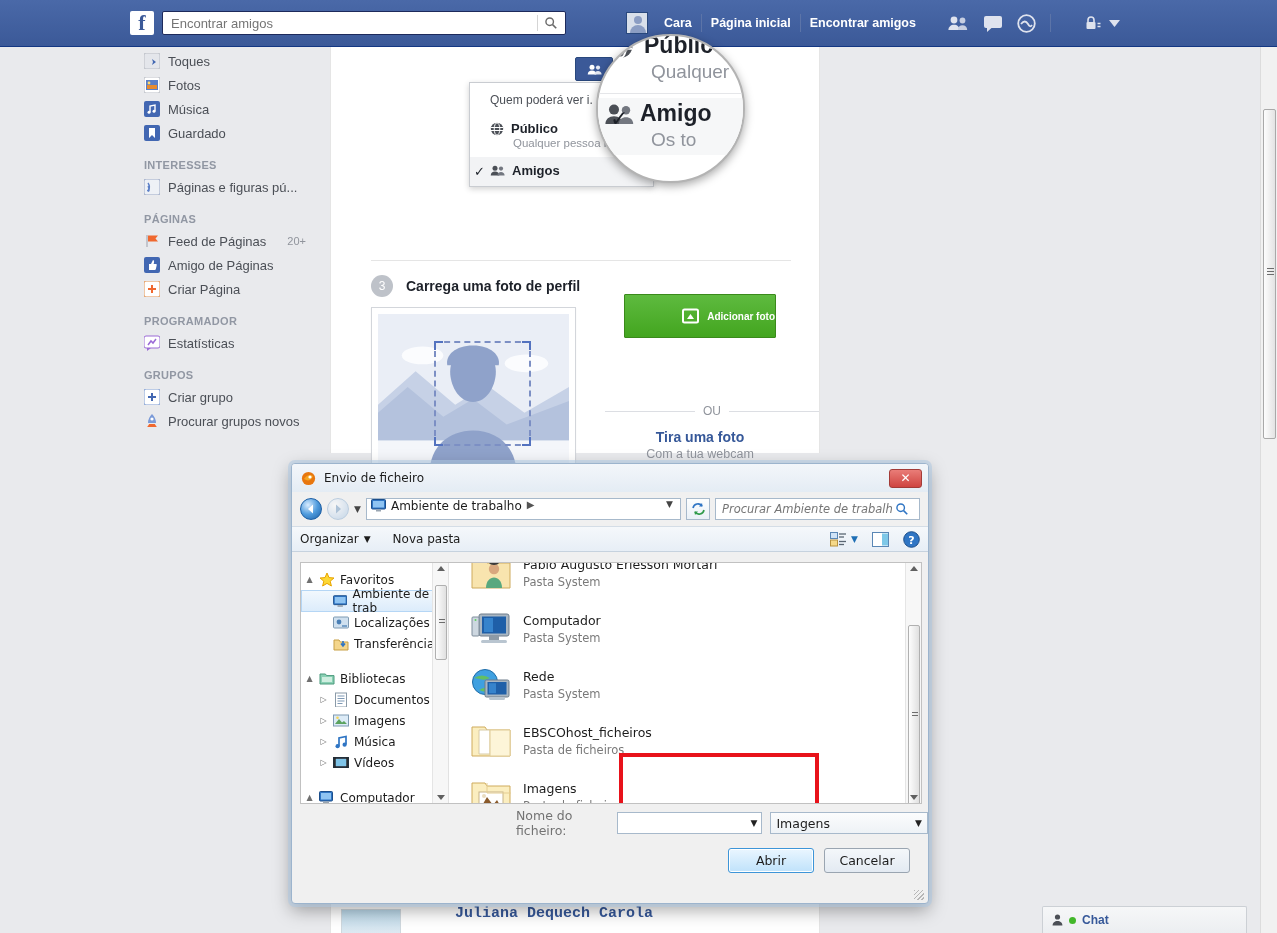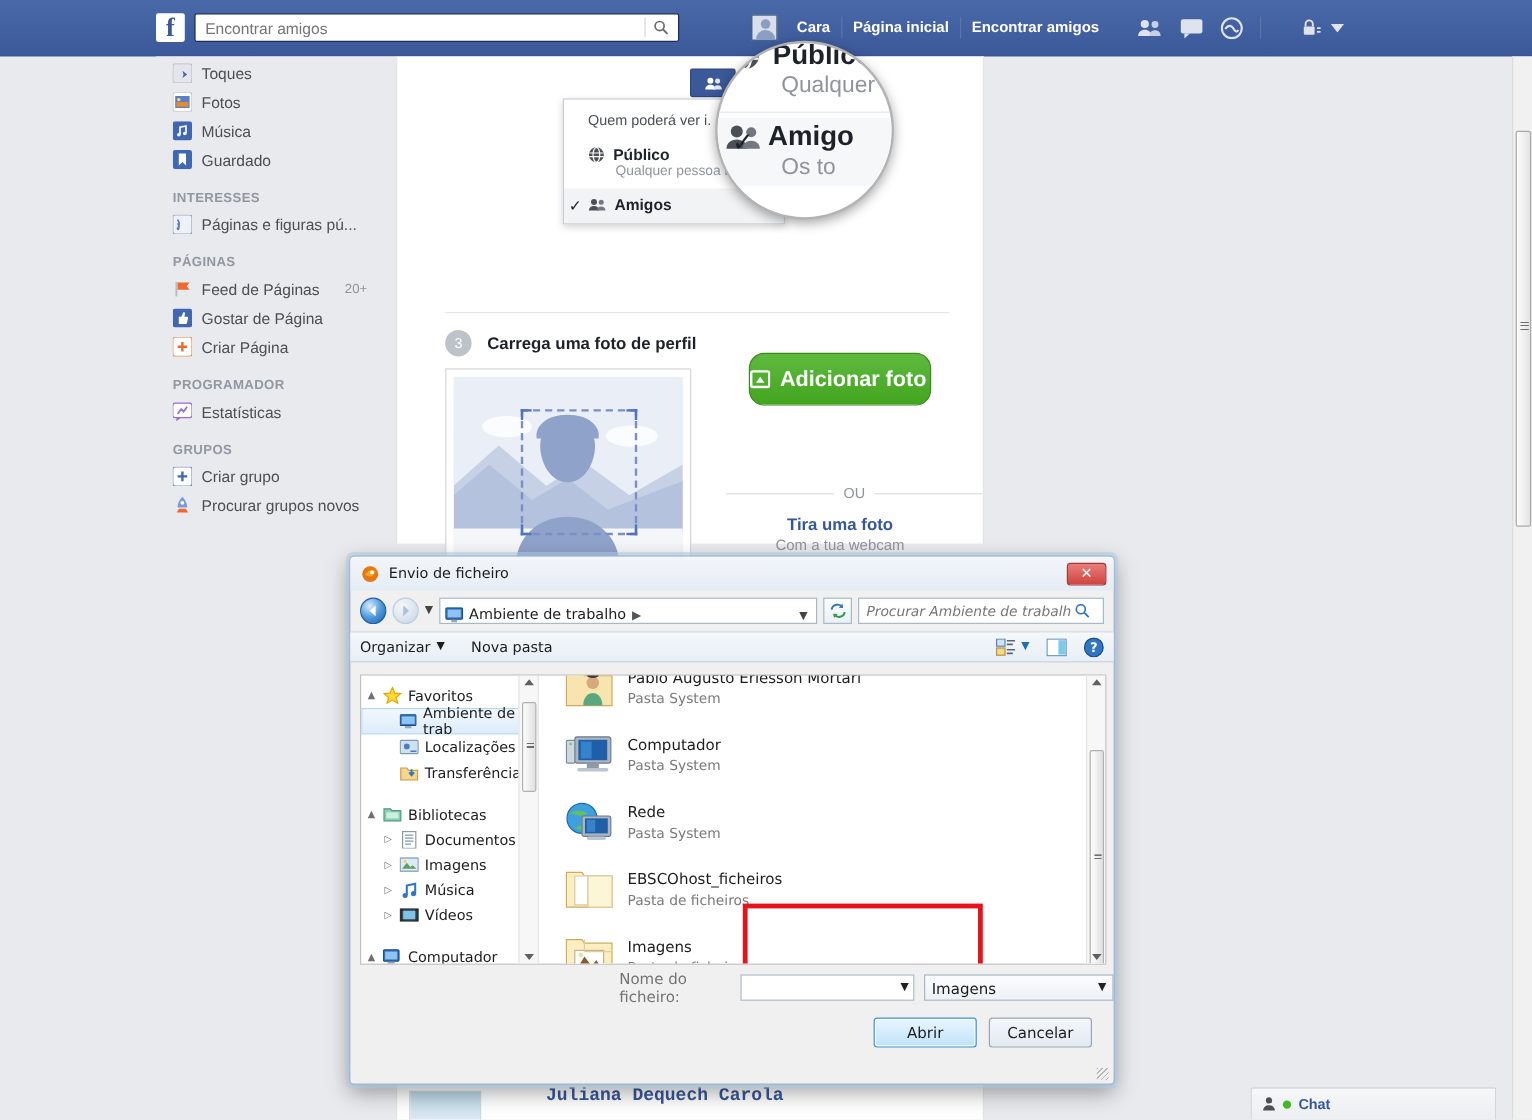--- a/index.html
+++ b/index.html
@@ -90,22 +90,22 @@
     box-shadow:0 1px 1px rgba(0,0,0,.08);
   }
   #photo-inner { width:100%; height:100%; position:relative; overflow:hidden;
     background: linear-gradient(#edf0f6 0%, #e4e9f3 55%, #f4f6fa 56%, #f7f8fb 100%); }
   #crop-box { position:absolute; left:56px; top:27px; width:97px; height:105px;
     border:2px dashed #7c8fc4; }
   .crop-c { position:absolute; width:9px; height:9px; border:2px solid #5372bf;}
   #add-photo-btn {
     position:absolute; left:293px; top:247px; width:152px; height:44px;
     background: linear-gradient(#5eba3f, #43a51f); border:1px solid #3a8a1b;
-    border-radius:13px; color:#fff; font-size:18px; font-weight:bold;
-    display:flex; align-items:center; justify-content:flex-start; gap:8px; cursor:pointer;
+    border-radius:1px; color:#fff; font-size:10px; font-weight:bold;
+    display:flex; align-items:center; justify-content:flex-end; gap:8px; cursor:pointer;
   }
   #or-row { position:absolute; left:274px; top:357px; width:214px; display:flex; align-items:center; gap:8px; }
   #or-row .ln { flex:1; height:1px; background:#dcdee3;}
   #or-row .or { font-size:12px; color:#90949c;}
   #take-photo { position:absolute; left:262px; top:382px; width:214px; text-align:center; }
   #take-photo .t { font-size:14px; font-weight:bold; color:#365899; cursor:pointer;}
   #take-photo .s { font-size:12.5px; color:#90949c; margin-top:2px;}
 
   
   #priv-btn {
@@ -176,21 +176,21 @@
   #dlg-close { margin-left:auto; width:33px; height:19px; border-radius:3px;
     background:linear-gradient(#e97d78,#cf4440); border:1px solid #a33b37;
     color:#fff; font-size:12px; display:flex; align-items:center; justify-content:center; cursor:pointer;}
   #dlg-nav { height:34px; display:flex; align-items:center; padding:0 8px; gap:5px;}
   .nav-circle { width:22px;height:22px;border-radius:50%;
     background:radial-gradient(circle at 35% 30%, #ffffff 0%, #cfe0f2 45%, #8fb6dd 100%);
     border:1px solid #7ba2c9; display:flex;align-items:center;justify-content:center;}
   .nav-circle.back { background:radial-gradient(circle at 35% 30%, #d9ecff 0%, #4f9bdd 50%, #1c5fa5 100%); border-color:#1c5fa5;}
   .nav-circle.fwd { opacity:.45; }
   #addr-bar { flex:1; height:22px; background:#fff; border:1px solid #a7b9cb;
-    display:flex; align-items:flex-end; padding:0 4px; gap:5px; font-size:12px; color:#1c1c1c;}
+    display:flex; align-items:flex-start; padding:0 4px; gap:5px; font-size:12px; color:#1c1c1c;}
   #addr-bar .crumb-sep { color:#555; font-size:10px;}
   #addr-drop { margin-left:auto; font-size:9px; color:#444; padding-right:3px;}
   #refresh-btn { width:24px;height:22px;border:1px solid #a7b9cb;background:linear-gradient(#fdfefe,#e9f0f7);
     display:flex;align-items:center;justify-content:center;}
   #search-box { width:205px; height:22px; background:#fff; border:1px solid #a7b9cb;
     display:flex; align-items:center; padding:0 4px; position:relative;}
   #search-box input { border:0;outline:0;width:175px;font-size:11.5px;font-style:italic;color:#8a8a8a;
     font-family:"DejaVu Sans", sans-serif;}
   #dlg-toolbar { height:26px; background:linear-gradient(#f5f8fb,#e7eef6);
     border-top:1px solid #d4dde6; border-bottom:1px solid #c6d2de;
@@ -341,21 +341,21 @@
             <path d="M4 2.5 h10 l-2.5 3 l2.5 3 h-10 z" fill="#f0682f"></path>
           </svg></span>
         <span class="lbl">Feed de Páginas</span>
         <span class="cnt">20+</span>
       </div>
       <div class="side-item">
         <span class="ico"><svg width="16" height="16" viewBox="0 0 16 16">
             <rect x="0" y="0" width="16" height="16" rx="2" fill="#4267b2"></rect>
             <path d="M5 13 V7 h2 l2 -4 q1.6 0 1 2.6 l-.4 1.4 h2.4 q1 0 .7 1.2 l-.9 4 q-.2 .8 -1.1 .8 z" fill="#fff"></path>
           </svg></span>
-        <span class="lbl">Gostar de Página</span>
+        <span class="lbl">Amigo de Páginas</span>
       </div>
       <div class="side-item">
         <span class="ico"><svg width="16" height="16" viewBox="0 0 16 16">
             <rect x="0" y="0" width="16" height="16" rx="2" fill="#fff" stroke="#e0914f"></rect>
             <path d="M8 4 v8 M4 8 h8" stroke="#f0682f" stroke-width="2"></path>
           </svg></span>
         <span class="lbl">Criar Página</span>
       </div>
       <div class="side-head">PROGRAMADOR</div>
       <div class="side-item">

